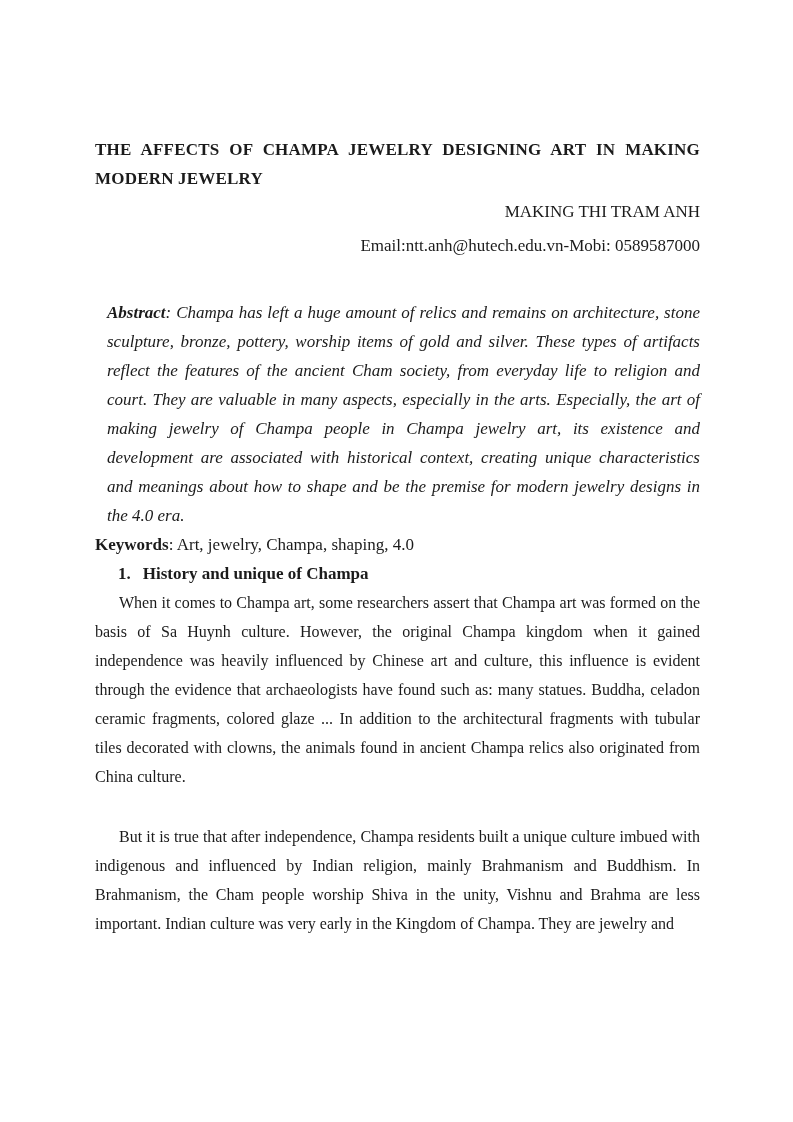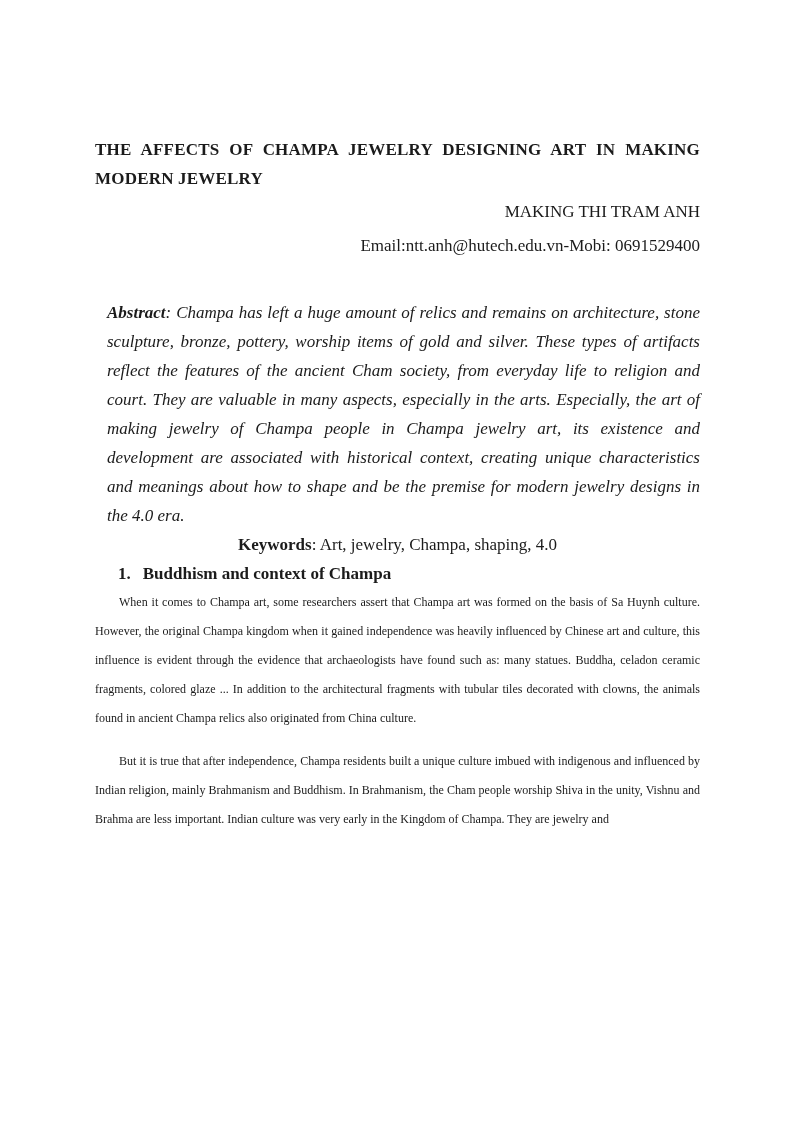--- a/index.html
+++ b/index.html
@@ -46,58 +46,58 @@
     font-style: italic;
   }
   .abstract .abs-label {
     font-weight: bold;
     font-style: italic;
   }
   .keywords {
     margin: 0;
     font-size: 17px;
     line-height: 29px;
-    text-align: center;
+    text-align: left;
   }
   .keywords .kw-label { font-weight: bold; }
   .section-heading {
     margin: 0;
     padding-left: 23px;
     font-size: 17px;
     line-height: 29px;
     font-weight: bold;
   }
   .section-heading .sec-title { margin-left: 12px; }
   .body-para {
     margin: 0;
-    font-size: 12px;
+    font-size: 16px;
     line-height: 29px;
     text-align: justify;
     text-indent: 24px;
   }
-  .body-para.para2 { margin-top: 14px; }
+  .body-para.para2 { margin-top: 31px; }
 </style>
 </head>
 <body>
 
 <div class="page">
   <div class="content">
 
     <h1 class="title">THE AFFECTS OF CHAMPA JEWELRY DESIGNING ART IN MAKING MODERN JEWELRY</h1>
 
     <div class="byline first">MAKING THI TRAM ANH</div>
 
 
 
-    <div class="byline email">Email:ntt.anh@hutech.edu.vn-Mobi: 0691529400</div>
+    <div class="byline email">Email:ntt.anh@hutech.edu.vn-Mobi: 0589587000</div>
 
     <p class="abstract"><span class="abs-label">Abstract</span><span>: Champa has left a huge amount of relics and remains on architecture, stone sculpture, bronze, pottery, worship items of gold and silver. These types of artifacts reflect the features of the ancient Cham society, from everyday life to religion and court. They are valuable in many aspects, especially in the arts. Especially, the art of making jewelry of Champa people in Champa jewelry art, its existence and development are associated with historical context, creating unique characteristics and meanings about how to shape and be the premise for modern jewelry designs in the 4.0 era.</span></p>
 
     <p class="keywords"><span class="kw-label">Keywords</span><span>: Art, jewelry, Champa, shaping, 4.0</span></p>
 
-    <div class="section-heading"><span class="sec-num">1.</span><span class="sec-title">Buddhism and context of Champa</span></div>
+    <div class="section-heading"><span class="sec-num">1.</span><span class="sec-title">History and unique of Champa</span></div>
 
     <p class="body-para">When it comes to Champa art, some researchers assert that Champa art was formed on the basis of Sa Huynh culture. However, the original Champa kingdom when it gained independence was heavily influenced by Chinese art and culture, this influence is evident through the evidence that archaeologists have found such as: many statues. Buddha, celadon ceramic fragments, colored glaze ... In addition to the architectural fragments with tubular tiles decorated with clowns, the animals found in ancient Champa relics also originated from China culture.</p>
 
     <p class="body-para para2">But it is true that after independence, Champa residents built a unique culture imbued with indigenous and influenced by Indian religion, mainly Brahmanism and Buddhism. In Brahmanism, the Cham people worship Shiva in the unity, Vishnu and Brahma are less important. Indian culture was very early in the Kingdom of Champa. They are jewelry and</p>
 
   </div>
 </div>
 
 </body></html>

